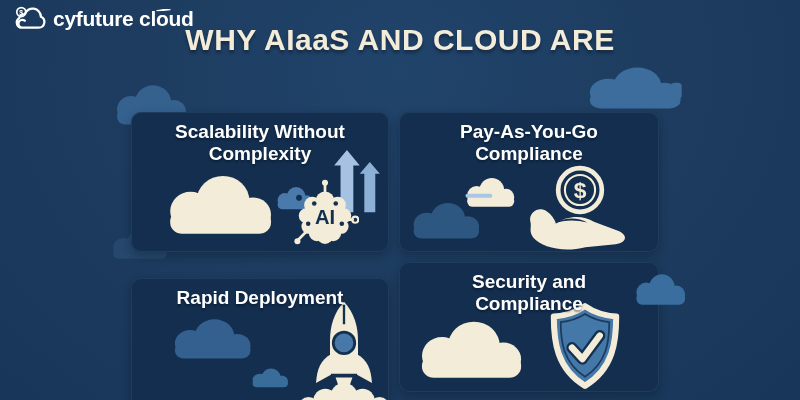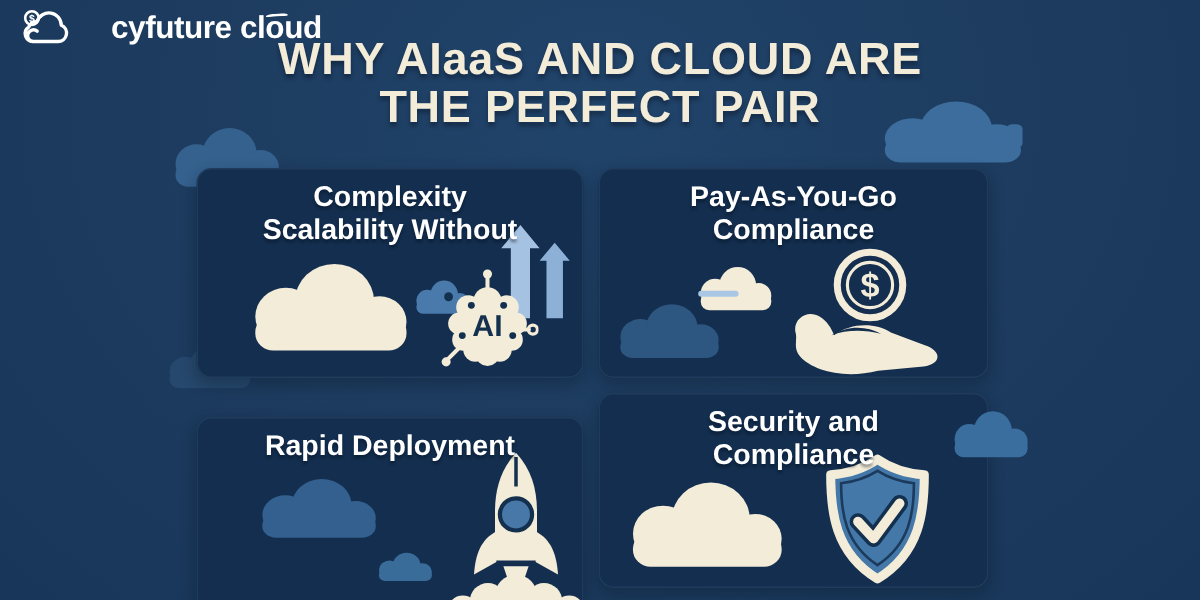--- a/index.html
+++ b/index.html
@@ -9,21 +9,21 @@
   .stage {
     position:relative; width:800px; height:400px; overflow:hidden;
     background: radial-gradient(ellipse at 50% 18%, #21446b 0%, #1d3c5f 48%, #183659 100%);
   }
 
   
   .cloud { position:absolute; z-index:0; }
   .cloud.front { z-index:6; }
 
   
-  .logo { position:absolute; top:5px; left:10px; display:flex; align-items:center; gap:24px; z-index:7; }
+  .logo { position:absolute; top:5px; left:10px; display:flex; align-items:center; gap:3px; z-index:7; }
   .logo svg { display:block; }
   .logo-text { color:#ffffff; font-size:21px; font-weight:700; letter-spacing:-0.3px; position:relative; }
   .tm-accent { position:absolute; top:2px; left:103px; width:15px; height:3px;
                border-top:2px solid #ffffff; border-radius:50%; transform:rotate(-4deg); }
 
   
   .title { position:absolute; top:24px; left:0; width:100%; text-align:center; z-index:2;
            color:#f2ecd9; font-weight:700; font-size:30px; line-height:1.07; letter-spacing:0.5px;
            text-shadow:0 3px 3px rgba(8,18,33,0.45); }
 
@@ -78,27 +78,26 @@
       <path d="M14 26 H33 a6.5 6.5 0 0 0 2.5-12.5 A9.5 9.5 0 0 0 17 10.5 a7 7 0 0 0 -6.5 4.5 a6 6 0 0 0 3.5 11 Z
                M14 26 a4.5 4.5 0 1 1 3-8" fill="none" stroke="#ffffff" stroke-width="2.6" stroke-linecap="round" stroke-linejoin="round"></path>
       <circle cx="13" cy="8" r="5.2" fill="none" stroke="#ffffff" stroke-width="2"></circle>
       <text x="13" y="11" text-anchor="middle" font-size="8" font-weight="700" fill="#ffffff">$</text>
     </svg>
     <div class="logo-text"><span>cyfuture</span> <span>cloud</span><i class="tm-accent"></i></div>
   </div>
 
   <div class="title">
     <div>WHY AIaaS AND CLOUD ARE</div>
-    <div>THE PERFECT PAIR</div>
   </div>
 
   <div class="panel panel-1">
     <div class="panel-heading">
+      <div>Scalability Without</div>
       <div>Complexity</div>
-      <div>Scalability Without</div>
     </div>
     <svg class="icon-abs" style="left:26px;top:56px" width="120" height="68" viewBox="0 0 100 60" preserveAspectRatio="none">
         <use href="#cloudShape" fill="#f3ecd8"></use>
       </svg>
     <svg class="icon-abs" style="left:142px;top:72px" width="42" height="26" viewBox="0 0 100 60" preserveAspectRatio="none">
         <use href="#cloudShape" fill="#4a7aab"></use>
         <circle cx="62" cy="32" r="7" fill="#14304f"></circle>
       </svg>
     <svg class="icon-abs" style="left:202px;top:38px" width="48" height="64" viewBox="0 0 50 70">
       <polygon points="14,0 28,17 21,17 21,68 7,68 7,17 0,17" fill="#a6c2e2"></polygon>

